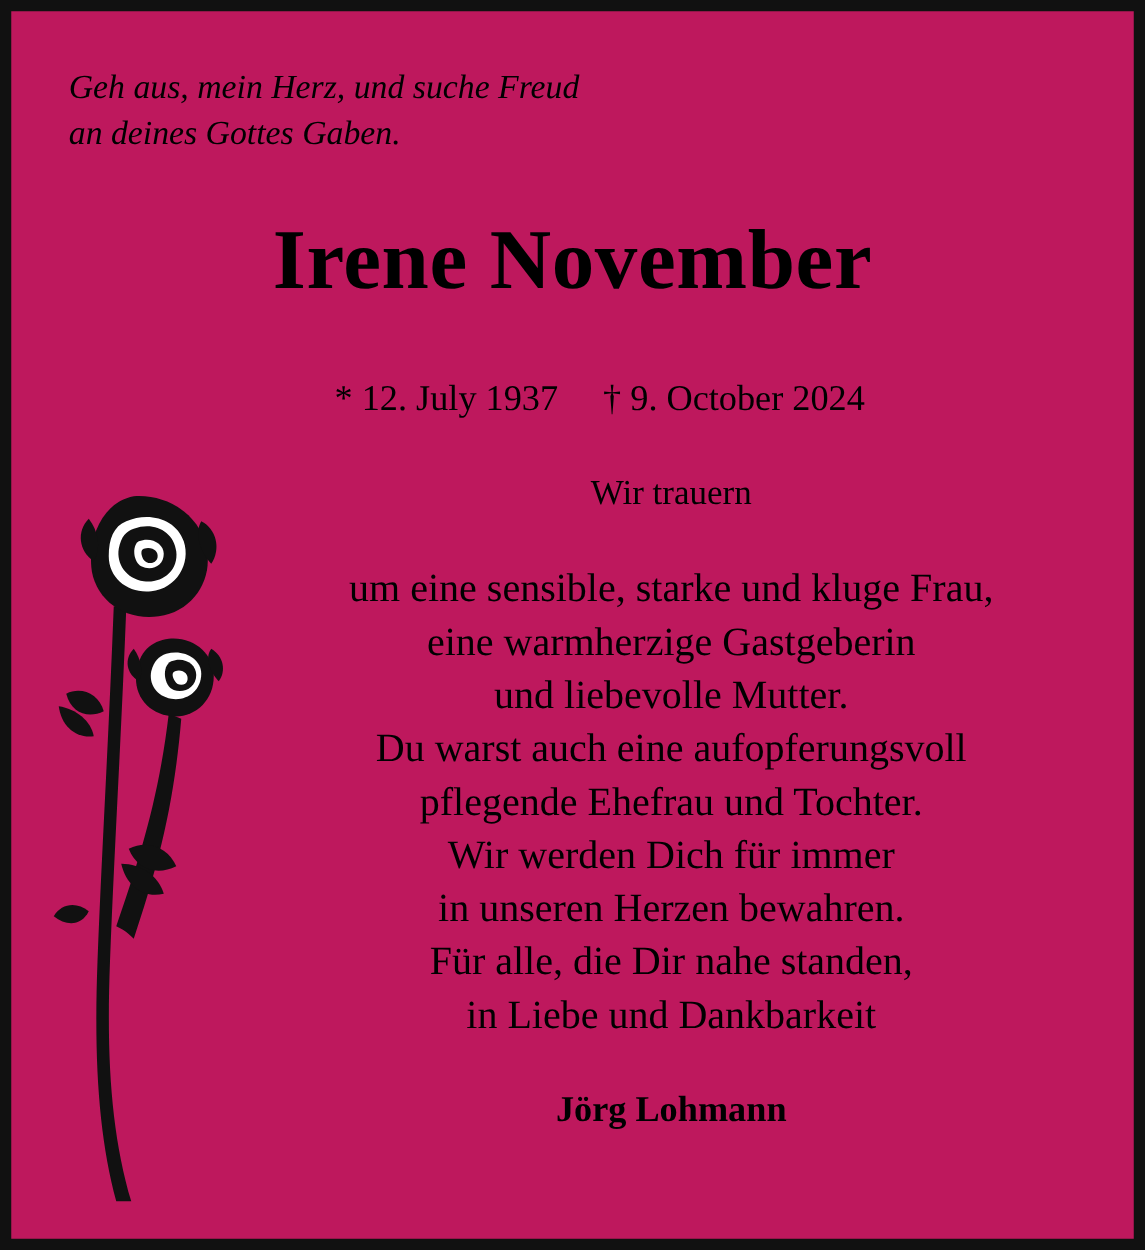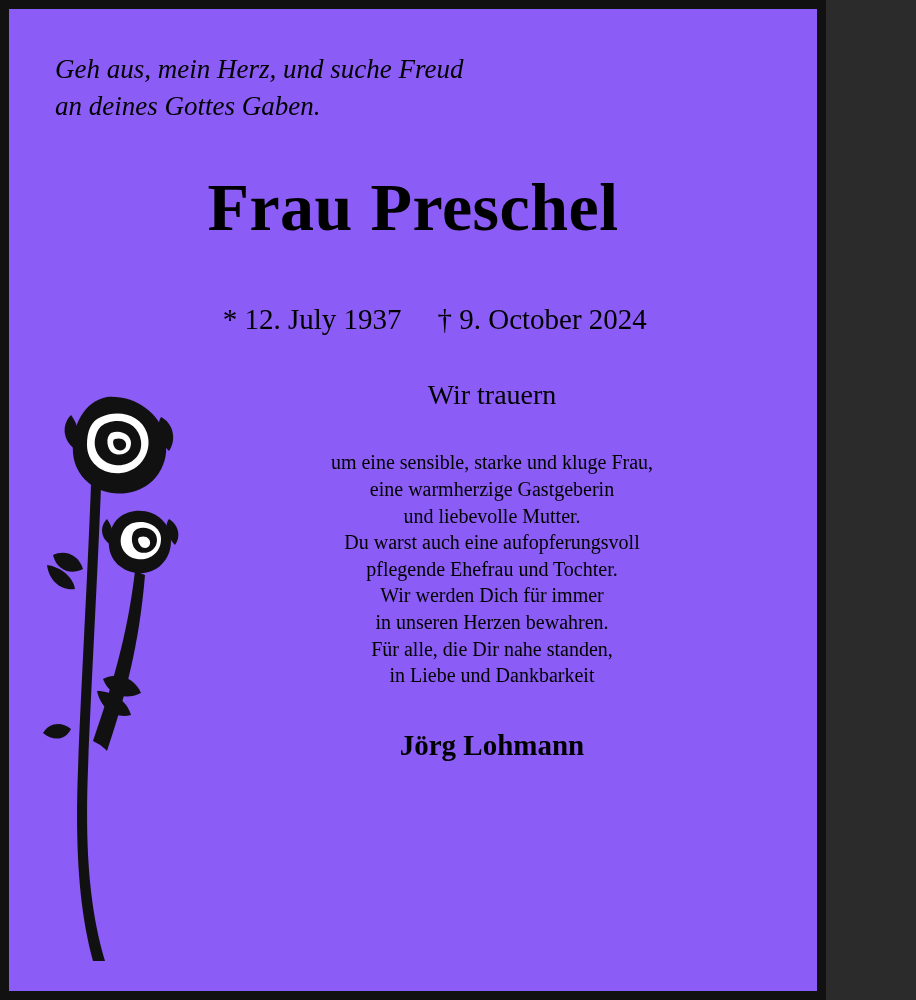--- a/index.html
+++ b/index.html
@@ -9,23 +9,23 @@
   }
   body {
     width: 916px;
     height: 1000px;
     overflow: hidden;
     font-family: "Liberation Serif", serif;
   }
   .obituary {
     position: relative;
     box-sizing: border-box;
-    width: 826px;
+    width: 916px;
     height: 1000px;
-    background: #8b5cf6;
+    background: #be185d;
     border: 9px solid #111111;
     overflow: hidden;
   }
   .inner {
     position: relative;
     width: 100%;
     height: 100%;
     box-sizing: border-box;
     padding: 34px 40px 0 40px;
   }
@@ -64,21 +64,21 @@
     top: 368px;
     text-align: center;
   }
   .mourn {
     font-size: 28px;
     color: #000;
     margin: 0 0 0 0;
     line-height: 1.3;
   }
   .tribute {
-    font-size: 20px;
+    font-size: 32px;
     line-height: 1.33;
     color: #000;
     margin: 36px 0 0 0;
     white-space: pre-line;
   }
   .signature {
     font-size: 29px;
     font-weight: bold;
     color: #000;
     margin: 40px 0 3px 0;
@@ -103,21 +103,21 @@
 </style>
 </head>
 <body>
 
 <div class="obituary">
   <div class="inner">
 
     <div class="verse">Geh aus, mein Herz, und suche Freud
 an deines Gottes Gaben.</div>
 
-    <div class="name">Frau Preschel</div>
+    <div class="name">Irene November</div>
 
     <div class="dates">
       <span>* 12. July 1937</span><span class="sep"></span><span>† 9. October 2024</span>
     </div>
 
     <div class="rose-art">
       <svg width="160" height="580" viewBox="0 0 160 580" xmlns="http://www.w3.org/2000/svg">
         <g fill="#111111">
 
           <path d="M60 96 C56 200, 50 300, 47 380 C44 460, 48 520, 62 572 L74 572 C58 518, 54 458, 57 380 C60 300, 66 200, 70 98 Z"></path>

